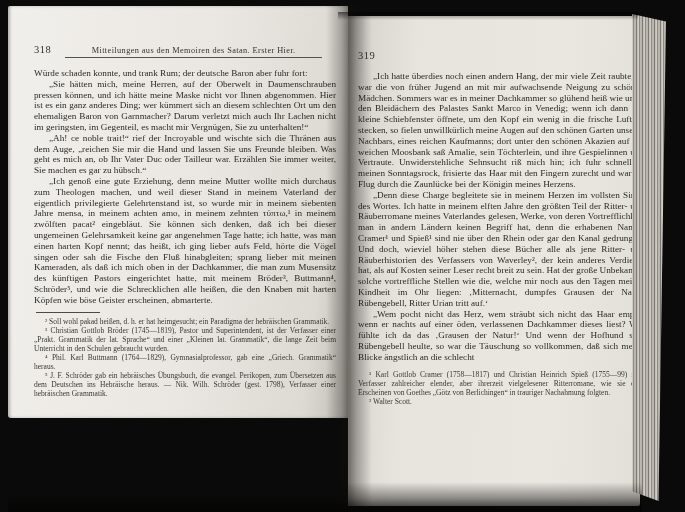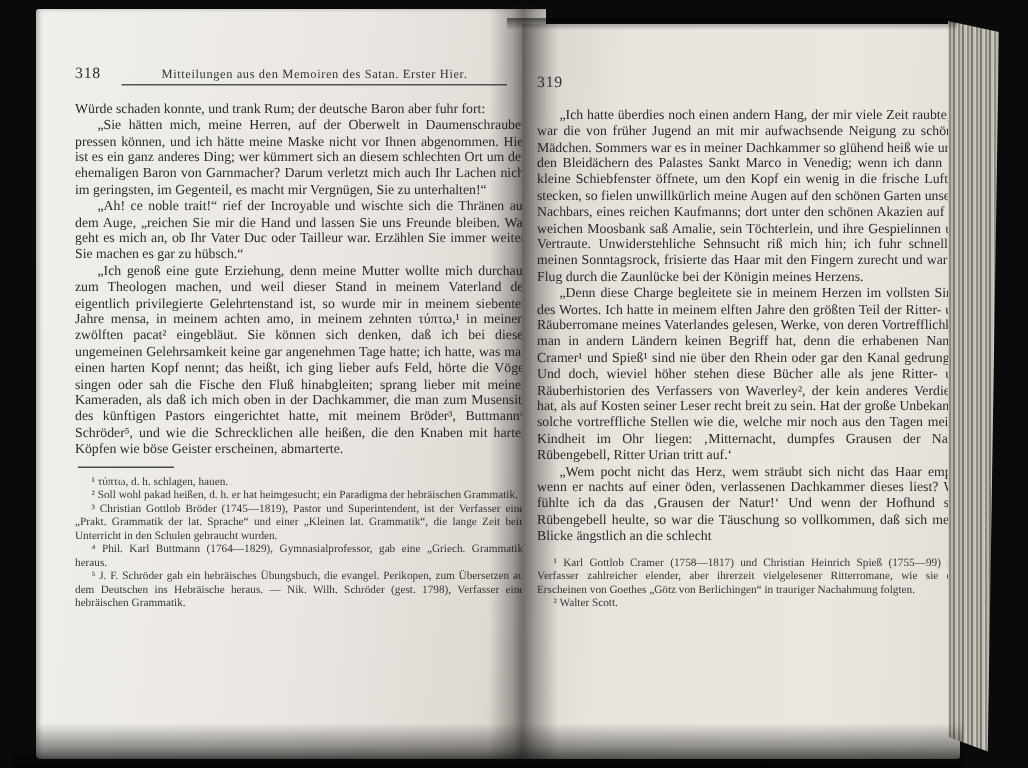--- a/index.html
+++ b/index.html
@@ -12,21 +12,21 @@
   .scene { position: relative; width: 685px; height: 512px; background: #0a0a0a; }
 
   .book { position: absolute; left: 8px; top: 4px; width: 656px; height: 508px; }
 
   .page {
     position: absolute;
     color: #2b2a27;
     overflow: hidden;
   }
   .page-left {
-    left: 16px; top: 2px; width: 340px; height: 500px;
+    left: 0; top: 2px; width: 340px; height: 412px;
     background: linear-gradient(97deg, #f1efeb 0%, #eae7e2 55%, #ddd9d3 88%, #c0bcb5 100%);
     border-radius: 2px 0 0 3px;
     box-shadow: inset 2px 0 3px rgba(0,0,0,.25);
   }
   .page-right {
     left: 340px; top: 12px; width: 292px; height: 490px;
     background: linear-gradient(93deg, #b9b5ae 0%, #d9d5cf 6%, #e7e4de 22%, #eae7e1 70%, #e2dfd9 100%);
     border-radius: 0 3px 2px 0;
   }
   .fore-edge {
@@ -111,21 +111,20 @@
           <span class="running">Mitteilungen aus den Memoiren des Satan.  Erster Hier.</span>
         </div>
         <div class="bodytext">
           <p class="cont">Würde schaden konnte, und trank Rum; der deutsche Baron aber fuhr fort:</p>
           <p>„Sie hätten mich, meine Herren, auf der Oberwelt in Daumenschrauben pressen können, und ich hätte meine Maske nicht vor Ihnen abgenommen. Hier ist es ein ganz anderes Ding; wer kümmert sich an diesem schlechten Ort um den ehemaligen Baron von Garnmacher? Darum verletzt mich auch Ihr Lachen nicht im geringsten, im Gegenteil, es macht mir Vergnügen, Sie zu unterhalten!“</p>
           <p>„Ah! ce noble trait!“ rief der Incroyable und wischte sich die Thränen aus dem Auge, „reichen Sie mir die Hand und lassen Sie uns Freunde bleiben. Was geht es mich an, ob Ihr Vater Duc oder Tailleur war. Erzählen Sie immer weiter, Sie machen es gar zu hübsch.“</p>
           <p>„Ich genoß eine gute Erziehung, denn meine Mutter wollte mich durchaus zum Theologen machen, und weil dieser Stand in meinem Vaterland der eigentlich privilegierte Gelehrtenstand ist, so wurde mir in meinem siebenten Jahre mensa, in meinem achten amo, in meinem zehnten τύπτω,¹ in meinem zwölften pacat² eingebläut. Sie können sich denken, daß ich bei dieser ungemeinen Gelehrsamkeit keine gar angenehmen Tage hatte; ich hatte, was man einen harten Kopf nennt; das heißt, ich ging lieber aufs Feld, hörte die Vögel singen oder sah die Fische den Fluß hinabgleiten; sprang lieber mit meinen Kameraden, als daß ich mich oben in der Dachkammer, die man zum Musensitz des künftigen Pastors eingerichtet hatte, mit meinem Bröder³, Buttmann⁴, Schröder⁵, und wie die Schrecklichen alle heißen, die den Knaben mit harten Köpfen wie böse Geister erscheinen, abmarterte.</p>
         </div>
         <div class="fn-rule"></div>
         <div class="footnotes">
-          <p>¹ τύπτω, d. h. schlagen, hauen.</p>
           <p>² Soll wohl pakad heißen, d. h. er hat heimgesucht; ein Paradigma der hebräischen Grammatik.</p>
           <p>³ Christian Gottlob Bröder (1745—1819), Pastor und Superintendent, ist der Verfasser einer „Prakt. Grammatik der lat. Sprache“ und einer „Kleinen lat. Grammatik“, die lange Zeit beim Unterricht in den Schulen gebraucht wurden.</p>
           <p>⁴ Phil. Karl Buttmann (1764—1829), Gymnasialprofessor, gab eine „Griech. Grammatik“ heraus.</p>
           <p>⁵ J. F. Schröder gab ein hebräisches Übungsbuch, die evangel. Perikopen, zum Übersetzen aus dem Deutschen ins Hebräische heraus. — Nik. Wilh. Schröder (gest. 1798), Verfasser einer hebräischen Grammatik.</p>
         </div>
       </div>
     </div>
 
     <div class="page page-right">
       <div class="content">

